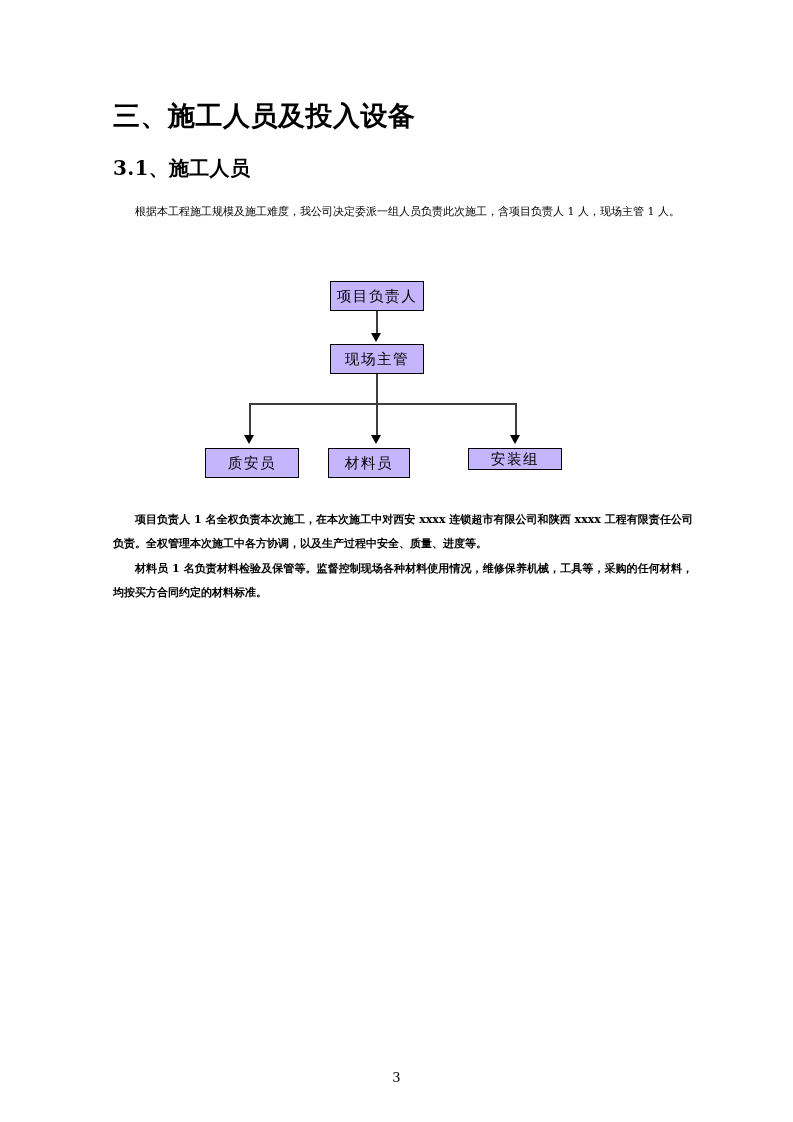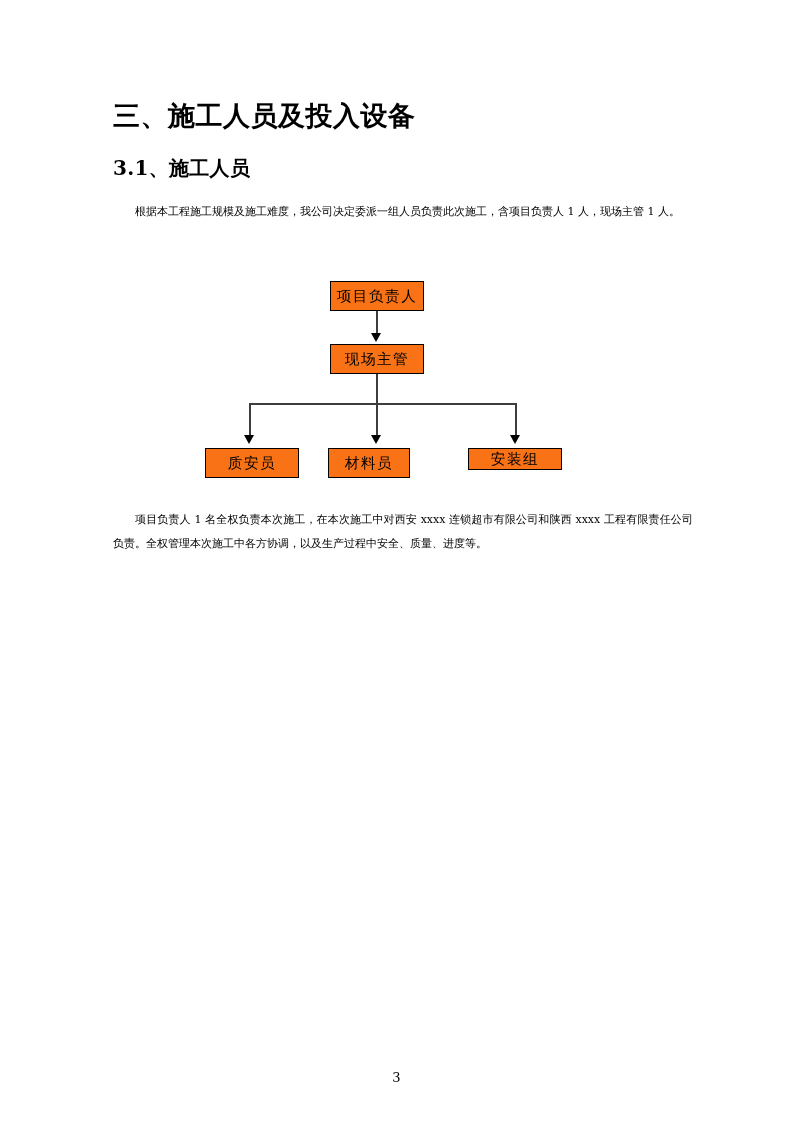--- a/index.html
+++ b/index.html
@@ -56,39 +56,39 @@
     left: 0;
     width: 580px;
     font-size: 11px;
     line-height: 24.4px;
     text-align: justify;
     text-justify: inter-ideograph;
     text-indent: 2em;
     margin: 0;
   }
   .p-intro { top: 200px; }
-  .p-block { top: 508px; }
+  .p-block { top: 508px; font-weight: bold; }
   .p-block p {
     margin: 0;
     text-indent: 2em;
     text-align: justify;
   }
 
   
   .chart {
     position: absolute;
     left: 0;
     top: 272px;
     width: 580px;
     height: 220px;
   }
   .node {
     position: absolute;
     border: 1.2px solid #000000;
-    background: #f97316;
+    background: #c4b5fd;
     font-size: 14.6px;
     line-height: 1;
     display: flex;
     align-items: center;
     justify-content: center;
     letter-spacing: 1.5px;
     box-sizing: border-box;
   }
   .node-top    { left: 217px; top: 9px;   width: 94px; height: 30px; }
   .node-second { left: 217px; top: 72px;  width: 94px; height: 30px; }
@@ -174,18 +174,19 @@
       <div class="arrow-head bus-r-a"></div>
 
       <div class="node node-a">质安员</div>
       <div class="node node-b">材料员</div>
       <div class="node node-c">安装组</div>
 
     </div>
 
     <div class="para p-block">
       <p>项目负责人 1 名全权负责本次施工，在本次施工中对西安 xxxx 连锁超市有限公司和陕西 xxxx 工程有限责任公司负责。全权管理本次施工中各方协调，以及生产过程中安全、质量、进度等。</p>
+      <p>材料员 1 名负责材料检验及保管等。监督控制现场各种材料使用情况，维修保养机械，工具等，采购的任何材料，均按买方合同约定的材料标准。</p>
     </div>
 
   </div>
 
   <div class="page-number">3</div>
 </div>
 
 </body></html>

